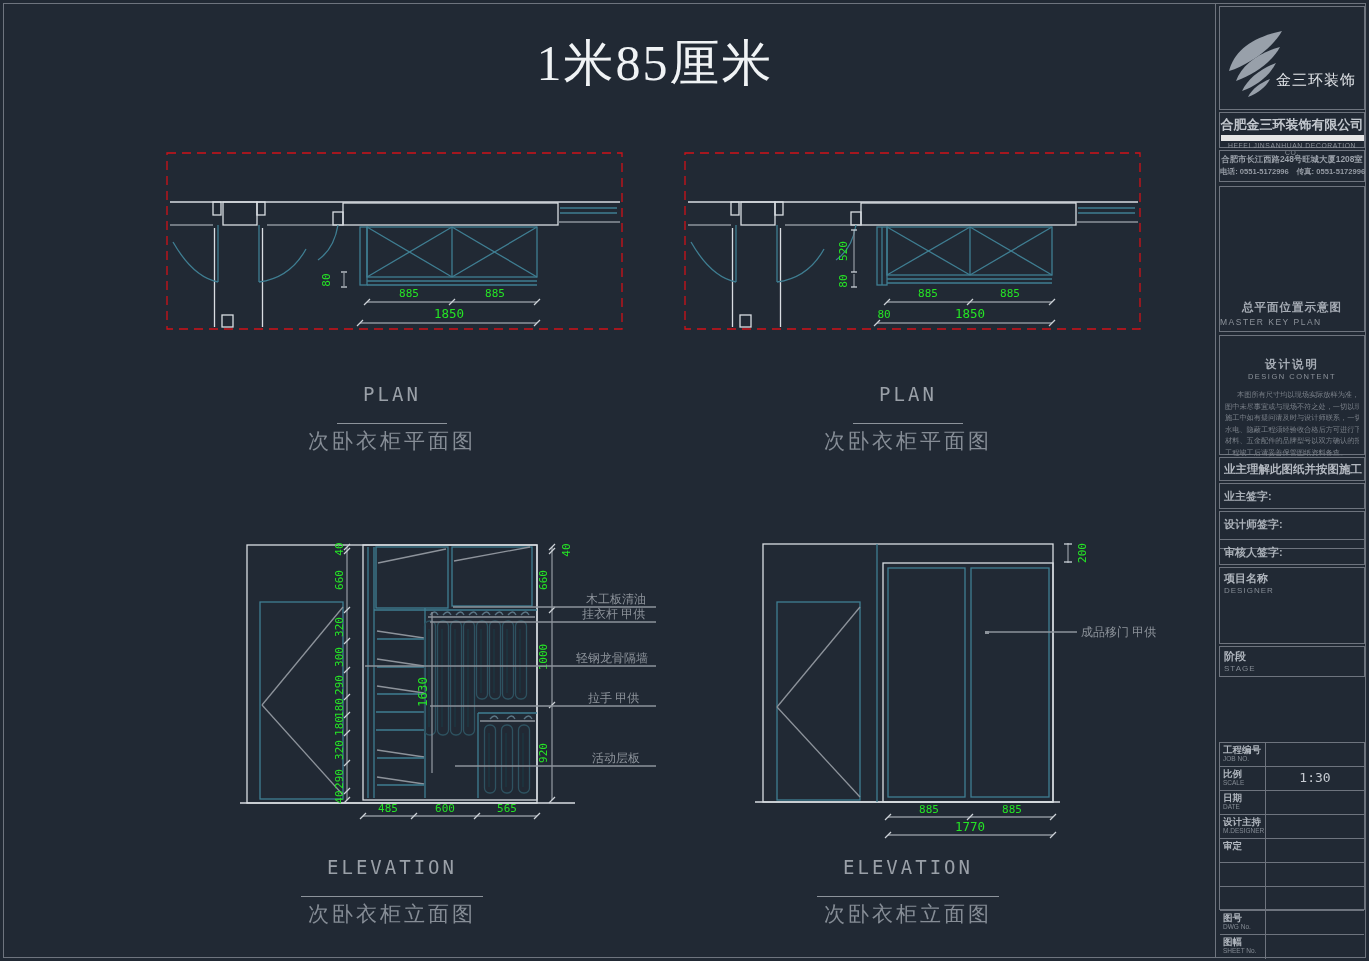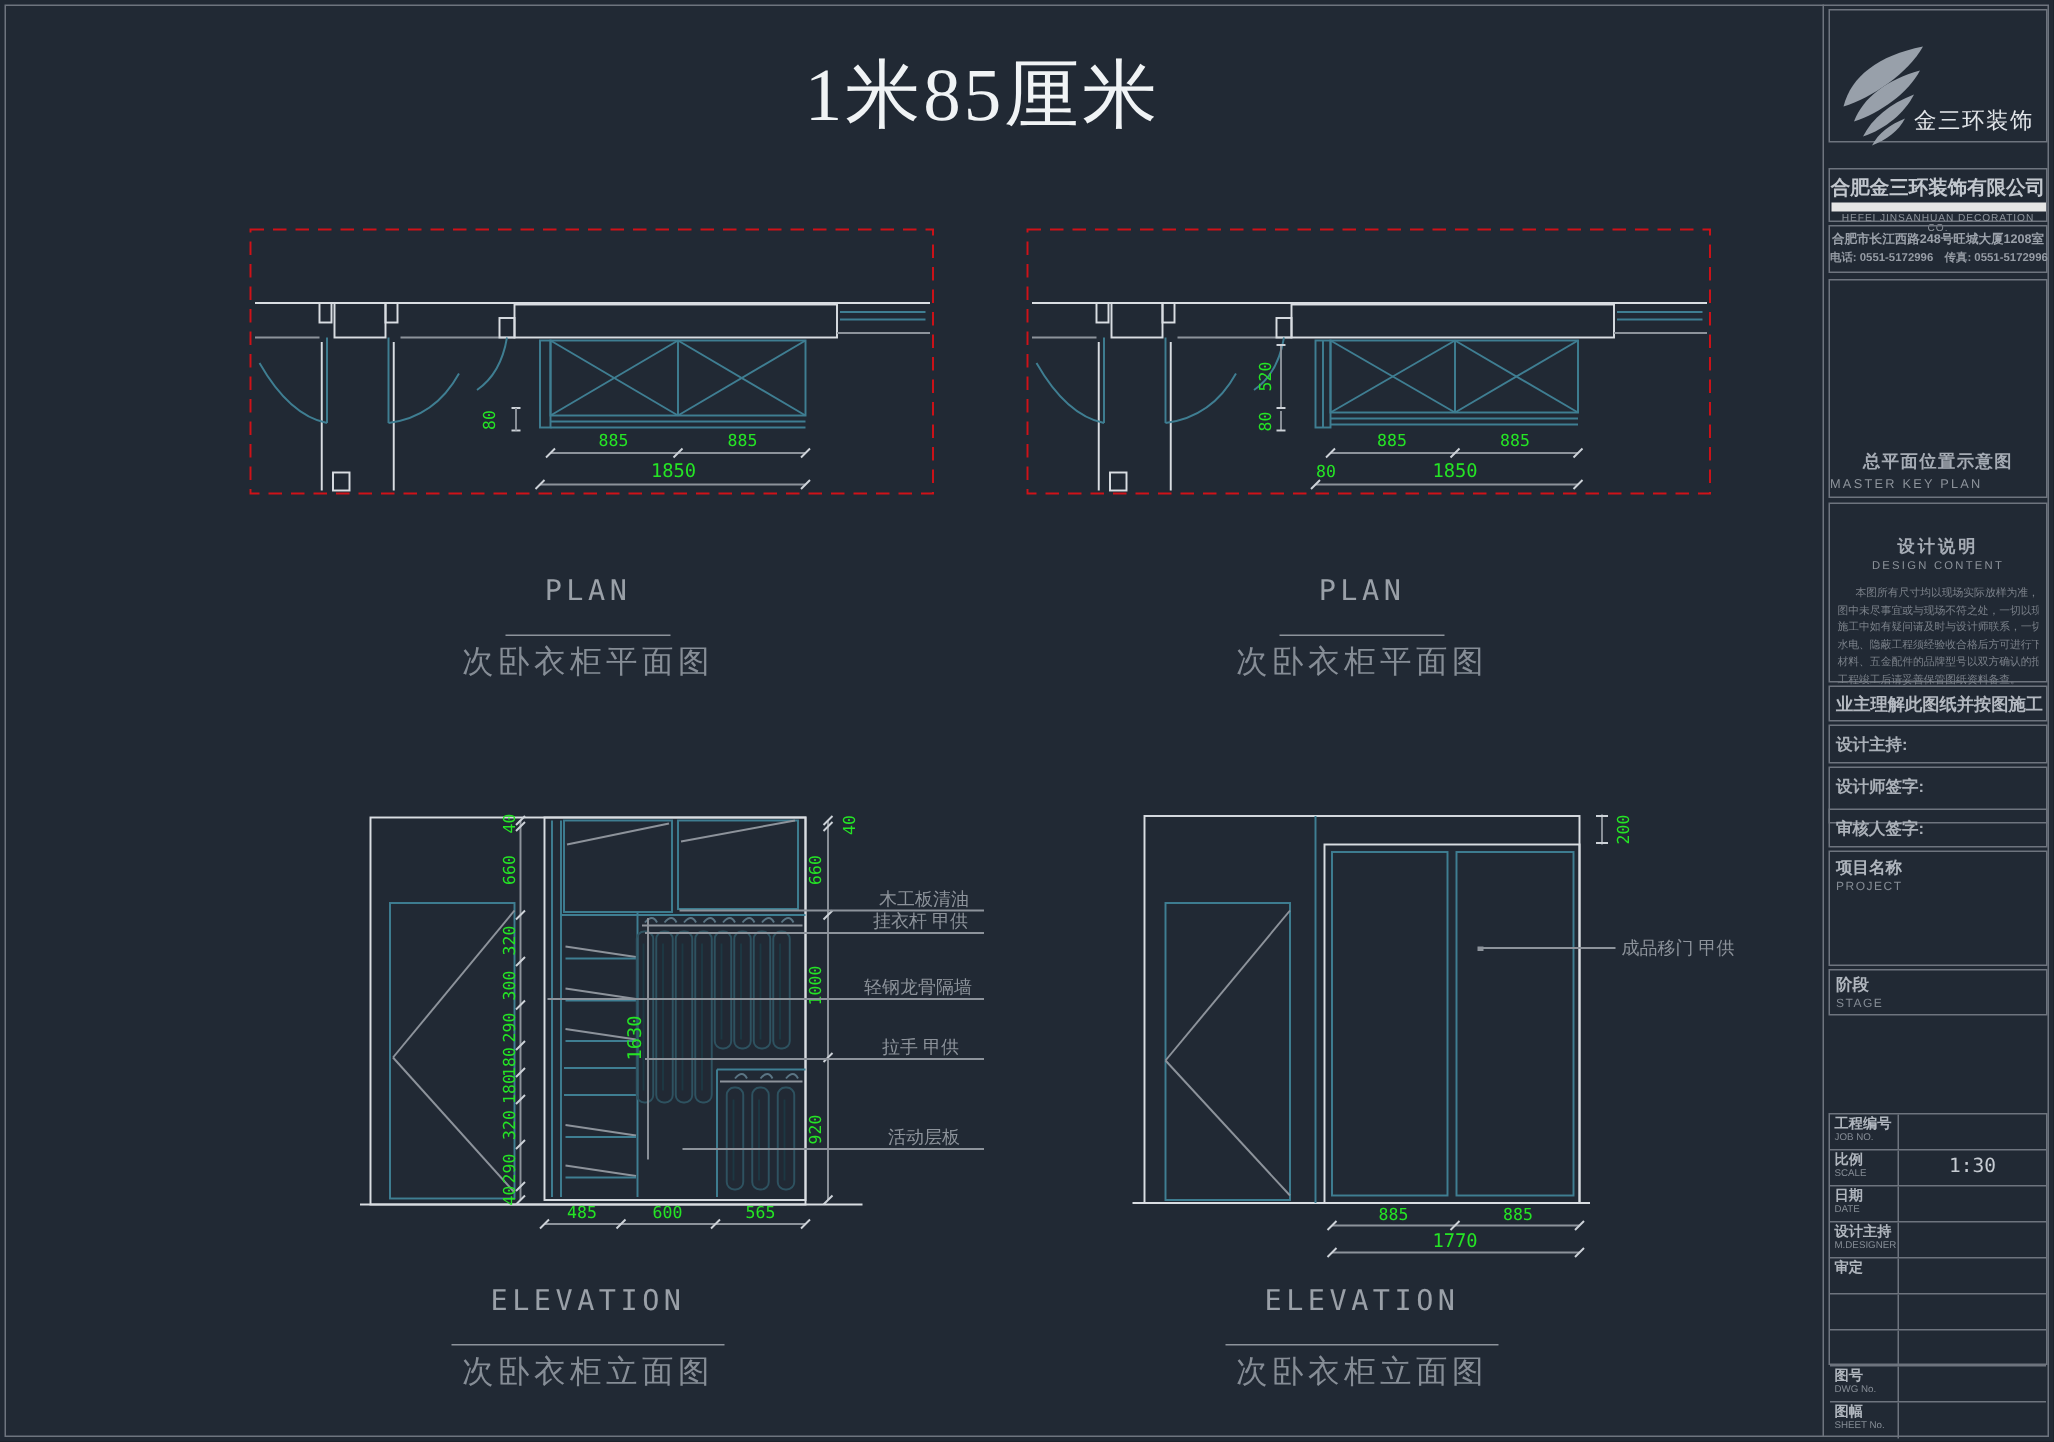--- a/index.html
+++ b/index.html
@@ -357,21 +357,21 @@
 
   <div class="cap" style="left:292px;top:856px">
     <div class="en">ELEVATION</div>
     <div class="zh">次卧衣柜立面图</div>
   </div>
   <div class="cap" style="left:808px;top:856px">
     <div class="en">ELEVATION</div>
     <div class="zh">次卧衣柜立面图</div>
   </div>
 
-  <div class="sb" style="top:6px;height:89px">
+  <div class="sb" style="top:6px;height:104px">
     <svg style="position:absolute;left:4px;top:22px" width="62" height="72" viewBox="0 0 62 72">
       <path d="M58,2 C28,8 10,22 5,42 C24,36 48,20 58,2 Z" fill="#98a0aa"></path>
       <path d="M56,18 C34,24 18,36 12,52 C30,46 48,33 56,18 Z" fill="#98a0aa"></path>
       <path d="M52,34 C36,40 24,50 18,62 C33,57 46,46 52,34 Z" fill="#98a0aa"></path>
       <path d="M46,50 C36,54 28,60 24,68 C34,64 42,58 46,50 Z" fill="#98a0aa"></path>
     </svg>
     <div class="abs" style="left:56px;top:64px;font-size:15px;color:#e2e5e9;letter-spacing:1px">金三环装饰</div>
   </div>
 
   <div class="sb" style="top:112px;height:36px;text-align:center">
@@ -402,33 +402,33 @@
       <div class="notes-line">材料、五金配件的品牌型号以双方确认的报价清单为准。</div>
       <div class="notes-line">工程竣工后请妥善保管图纸资料备查。</div>
     </div>
   </div>
 
   <div class="sb" style="top:457px;height:24px">
     <div style="font-size:11.5px;font-weight:bold;color:#b4b9c1;padding:4px 0 0 4px;white-space:nowrap">业主理解此图纸并按图施工</div>
   </div>
 
   <div class="sb" style="top:483px;height:26px">
-    <div style="font-size:11px;font-weight:bold;color:#aab0b8;padding:5px 0 0 4px">设计主持:</div>
+    <div style="font-size:11px;font-weight:bold;color:#aab0b8;padding:5px 0 0 4px">业主签字:</div>
   </div>
   <div class="sb" style="top:511px;height:38px">
     <div style="font-size:11px;font-weight:bold;color:#aab0b8;padding:5px 0 0 4px">设计师签字:</div>
   </div>
   <div class="sb" style="top:539px;height:26px">
     <div style="font-size:11px;font-weight:bold;color:#aab0b8;padding:5px 0 0 4px">审核人签字:</div>
   </div>
 
   <div class="sb" style="top:567px;height:77px">
     <div class="pad">
       <div class="lzh" style="font-size:11px">项目名称</div>
-      <div class="len" style="font-size:8px;letter-spacing:1px">PROJECT</div>
+      <div class="len" style="font-size:8px;letter-spacing:1px">DESIGNER</div>
     </div>
   </div>
 
   <div class="sb" style="top:646px;height:31px">
     <div class="pad" style="padding-top:2px">
       <div class="lzh" style="font-size:11px">阶段</div>
       <div class="len" style="font-size:8px;letter-spacing:1px">STAGE</div>
     </div>
   </div>
 

